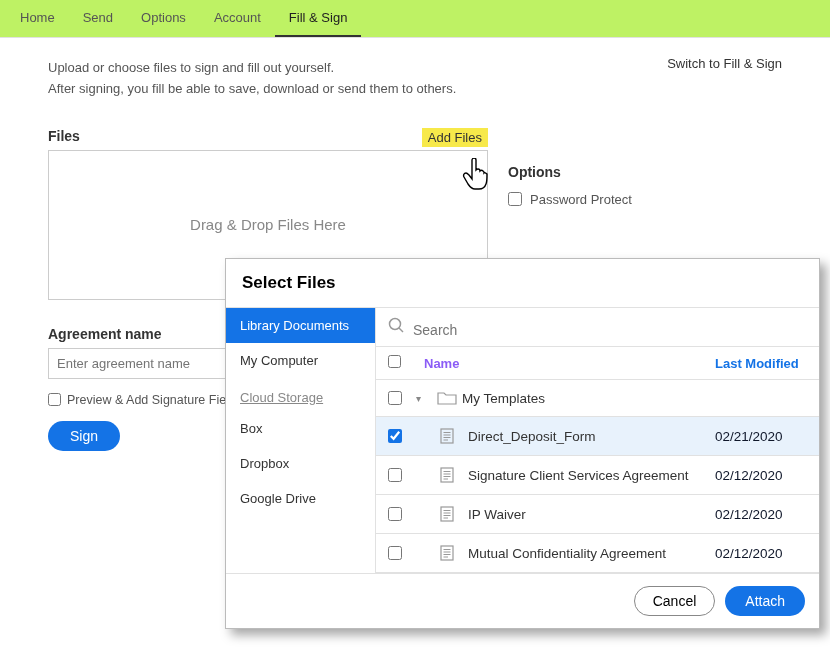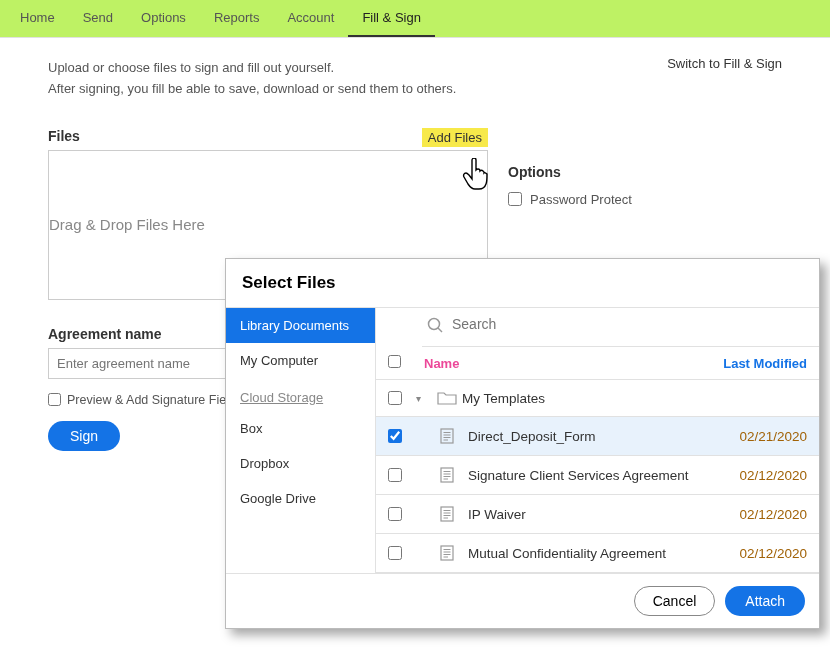--- a/index.html
+++ b/index.html
@@ -11,21 +11,21 @@
 
 .page { padding: 20px 48px 0 48px; position: relative; }
 .switch-link { position: absolute; right: 48px; top: 18px; font-size: 13px; color: #333; }
 .intro { color: #555; font-size: 13px; line-height: 1.6; margin-bottom: 28px; }
 
 .files-row { display: flex; align-items: flex-start; justify-content: space-between; width: 440px; }
 .section-label { font-size: 14px; font-weight: 600; color: #333; margin-bottom: 6px; }
 .add-files { background: #f7e94a; color: #333; font-size: 13px; padding: 2px 6px; font-weight: 500; cursor: pointer; }
 
 .main-flex { display: flex; gap: 20px; }
-.dropzone { width: 440px; height: 150px; border: 1px solid #ccc; display: flex; align-items: center; color: #888; font-size: 15px; margin-bottom: 26px; }
+.dropzone { width: 440px; height: 150px; border: 1px solid #ccc; display: flex; align-items: center; justify-content: center; color: #888; font-size: 15px; margin-bottom: 26px; }
 .options { width: 220px; border: 0; padding: 14px 0 0 0; }
 .options h4 { font-size: 14px; font-weight: 600; color: #333; margin-bottom: 12px; }
 .chk-row { display: flex; align-items: center; gap: 8px; font-size: 13px; color: #555; }
 .chk-row input[type=checkbox] { width: 14px; height: 14px; }
 
 .agreement-section { width: 440px; }
 .text-input { width: 200px; padding: 7px 8px; border: 1px solid #ccc; font-size: 13px; color: #888; margin-bottom: 14px; }
 .preview-row { display: flex; align-items: center; gap: 6px; font-size: 12.5px; color: #555; margin-bottom: 14px; }
 .sign-btn { background: #1473e6; color: #fff; border: none; border-radius: 16px; padding: 7px 22px; font-size: 14px; font-weight: 500; cursor: pointer; }
 
@@ -33,54 +33,53 @@
 
 .dialog { position: absolute; left: 225px; top: 258px; width: 595px; background: #fff; border: 1px solid #bbb; box-shadow: 6px 6px 10px rgba(0,0,0,0.35); z-index: 10; }
 .dlg-title { font-size: 17px; font-weight: 600; padding: 14px 16px; }
 .dlg-body { display: flex; border-top: 1px solid #e1e1e1; }
 .dlg-sidebar { width: 150px; border-right: 1px solid #e1e1e1; padding-bottom: 20px; }
 .sb-item { padding: 10px 14px; font-size: 13px; color: #333; cursor: pointer; }
 .sb-item.sel { background: #1473e6; color: #fff; }
 .sb-head { padding: 12px 14px 6px; font-size: 13px; color: #888; text-decoration: underline; }
 
 .dlg-main { flex: 1; display: flex; flex-direction: column; }
-.search-row { display: flex; align-items: flex-start; gap: 8px; padding: 8px 4px; border-bottom: 1px solid #e1e1e1; margin-left: 46px; }
+.search-row { display: flex; align-items: flex-end; gap: 8px; padding: 8px 11px; border-bottom: 1px solid #e1e1e1; }
 .search-row input { border: none; outline: none; font-size: 14px; flex: 1; color: #888; }
 .search-icon { color: #888; }
 
 .tbl-head { display: flex; align-items: center; padding: 8px 12px; border-bottom: 1px solid #e1e1e1; font-size: 13px; }
 .th-chk { width: 28px; }
-.th-name { color: #ec4899; font-weight: 600; flex: 1; padding-left: 8px; }
-.th-mod { color: #1473e6; font-weight: 600; width: 92px; text-align: right; }
+.th-name { color: #8b5cf6; font-weight: 600; flex: 1; padding-left: 8px; }
+.th-mod { color: #1473e6; font-weight: 600; width: 92px; text-align: left; }
 
 .file-row { display: flex; align-items: center; padding: 10px 12px; border-bottom: 1px solid #e1e1e1; font-size: 13.5px; color: #333; }
 .file-row.sel { background: #e8f2fc; }
 .file-row.folder .fr-label { padding-left: 0; }
 .fr-chk { width: 28px; display: flex; align-items: center; }
 .fr-chk input[type=checkbox] { width: 14px; height: 14px; accent-color: #1473e6; }
 .fr-twist { width: 16px; color: #888; font-size: 10px; }
 .fr-icon { width: 30px; color: #888; display: flex; align-items: center; justify-content: center; }
 .fr-label { flex: 1; padding-left: 6px; }
-.fr-date { width: 92px; text-align: right; color: #a16207; }
+.fr-date { width: 92px; text-align: left; color: #0f172a; }
 
 .dlg-foot { display: flex; justify-content: flex-end; gap: 10px; padding: 12px 14px; border-top: 1px solid #e1e1e1; }
 .btn-cancel { background: #fff; border: 1px solid #888; border-radius: 16px; padding: 6px 18px; font-size: 14px; cursor: pointer; }
 .btn-attach { background: #1473e6; color: #fff; border: none; border-radius: 16px; padding: 6px 20px; font-size: 14px; font-weight: 500; cursor: pointer; }
 
 .doc-svg { width: 18px; height: 18px; }
 .folder-svg { width: 20px; height: 16px; }
 </style>
 </head>
 <body>
 
 <div class="topnav" id="topnav">
     <div class="topnav-item">Home</div>
     <div class="topnav-item">Send</div>
     <div class="topnav-item">Options</div>
-    <div class="topnav-item">Reports</div>
     <div class="topnav-item">Account</div>
     <div class="topnav-item active">Fill &amp; Sign</div>
   </div>
 
 <div class="page">
   <span class="switch-link">Switch to Fill &amp; Sign</span>
   <div class="intro">
     <span>Upload or choose files to sign and fill out yourself.</span><br>
     <span>After signing, you fill be able to save, download or send them to others.</span>
   </div>

